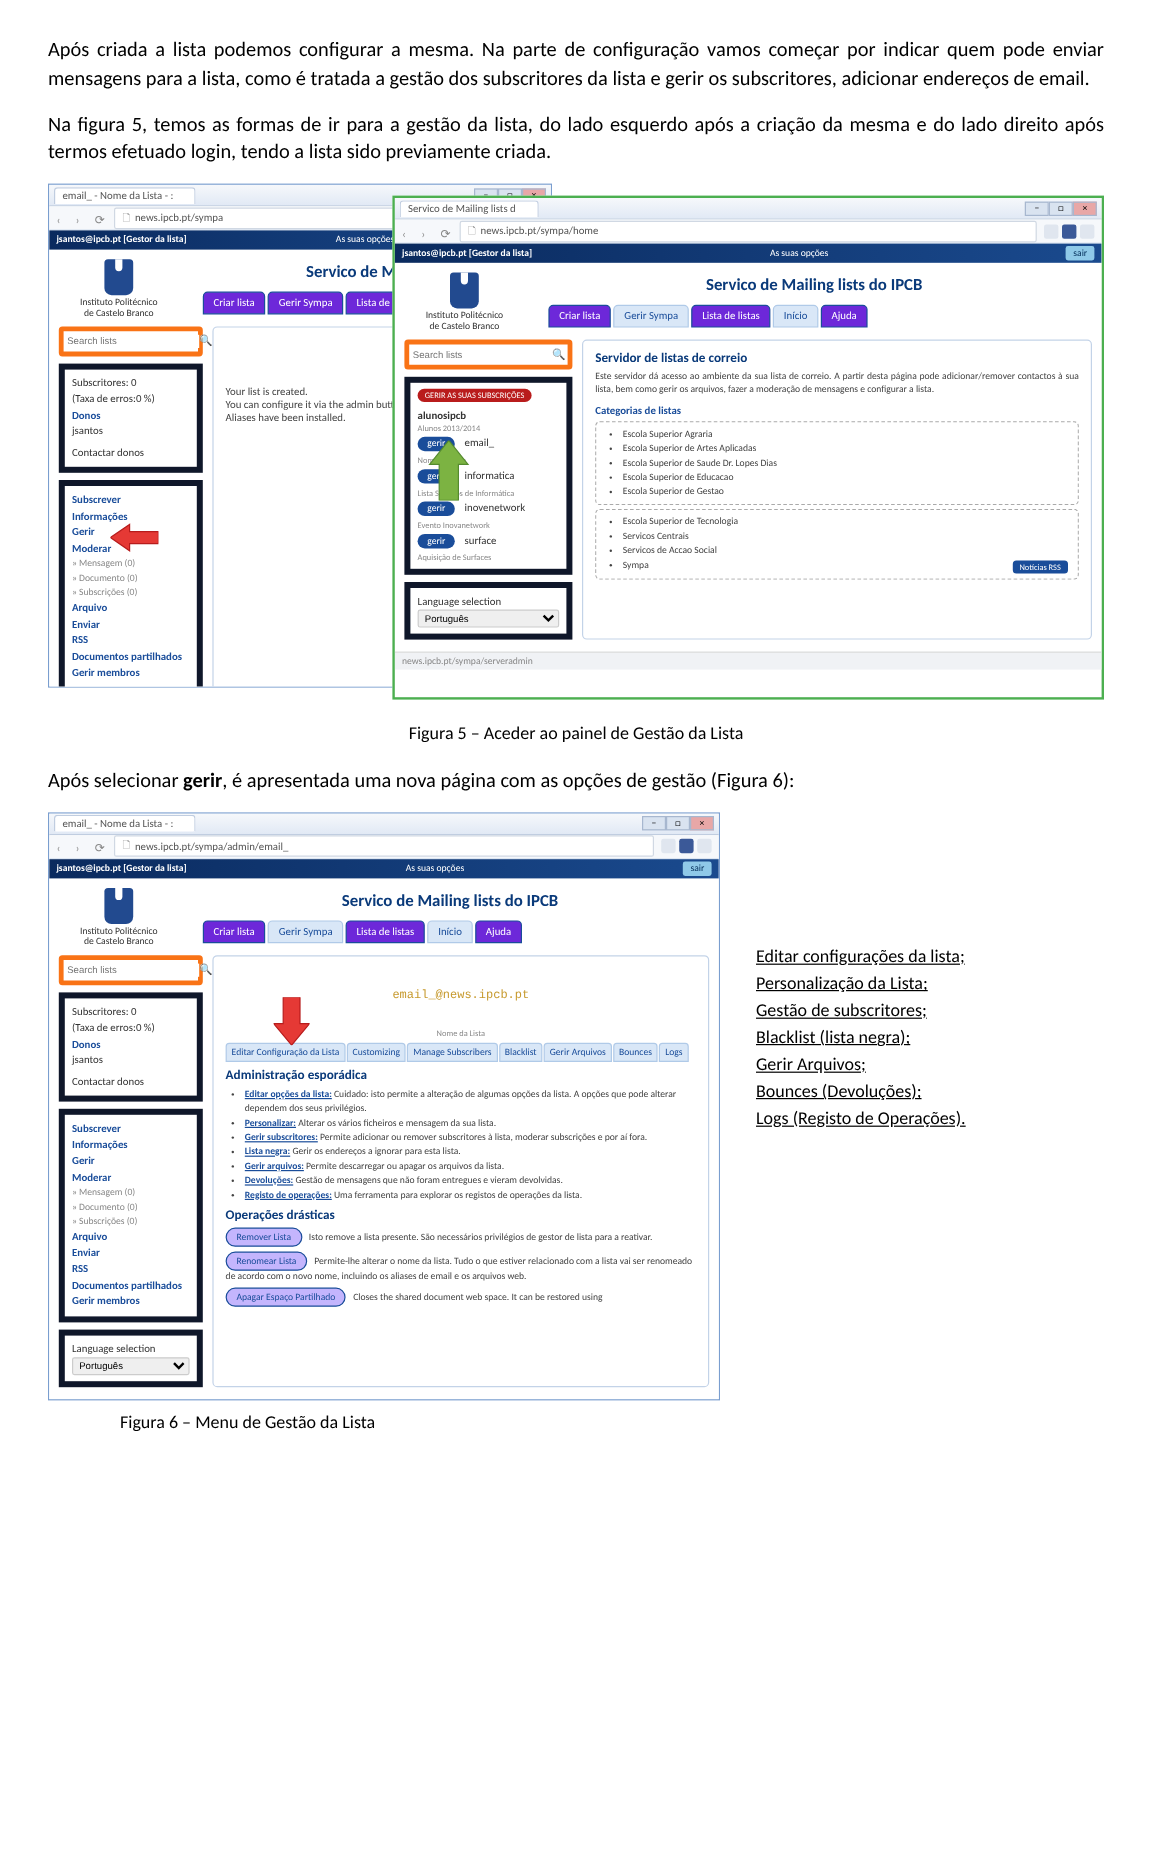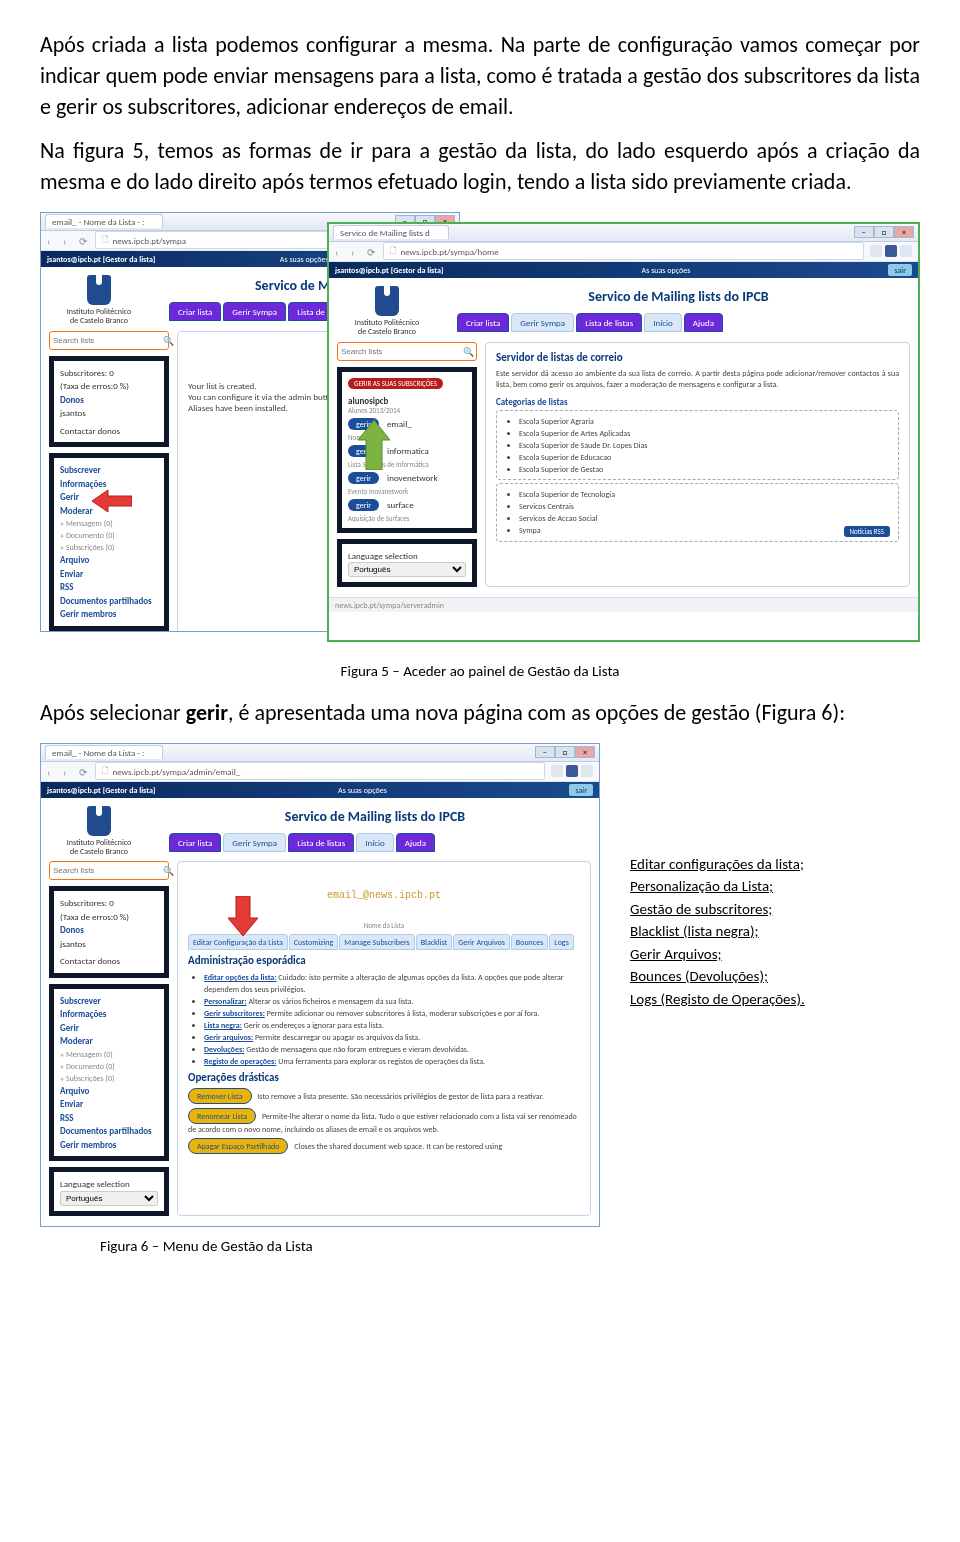--- a/index.html
+++ b/index.html
@@ -4,21 +4,21 @@
 <style>
   * { box-sizing: border-box; margin: 0; padding: 0; }
   body {
     font-family: Calibri, Arial, sans-serif;
     background: #fff;
     width: 960px;
     margin: 0 auto;
     padding: 30px 40px;
     color: #000;
   }
-  .body-text { font-size: 22px; line-height: 1.4; margin-bottom: 14px; text-align: justify; }
+  .body-text { font-size: 17px; line-height: 1.4; margin-bottom: 14px; text-align: justify; }
   .body-text .bold { font-weight: bold; }
   .caption { text-align: center; font-size: 15px; margin: 10px 0 18px; }
 
   
   .browser {
     border: 1px solid #7a9ecf;
     background: #fff;
     display: inline-block;
     vertical-align: top;
     font-size: 10px;
@@ -105,21 +105,21 @@
   .logo-shield::after { content:''; position:absolute; top:0; left:50%; transform:translateX(-50%); width:6px; height:10px; background:#fff; border-radius:0 0 3px 3px;}
   .logo-col .inst { font-size:8px; color:#333; line-height:1.1; margin-top:2px;}
   .main-col { flex:1; }
   .service-title { text-align:center; font-size:14px; color:#0a3a7a; font-weight:600; margin: 4px 0 8px;}
   .nav-tabs { display:flex; gap:2px; justify-content:flex-start; margin-left:10px;}
   .nav-tab { background:#6d28d9; color:#fff; font-size:9px; padding:3px 8px; border-radius:4px 4px 0 0; border:1px solid #1a4d9a;}
   .nav-tab.light { background:#d9e7f7; color:#1a4d9a; border:1px solid #b0cae8;}
 
   .body-cols { display:flex; gap:8px; margin-top:2px;}
   .sidebar { width:120px; display:flex; flex-direction:column; gap:6px; }
-  .search-box { border:1px solid #f97316; border-radius:3px; padding:3px; display:flex;}
+  .search-box { border:4px solid #f97316; border-radius:3px; padding:3px; display:flex;}
   .search-box input { border:none; flex:1; font-size:8px; background:#fff; outline:none;}
   .search-box .mag { width:10px; text-align:center; color:#888; font-size:9px;}
   .panel { border:5px solid #0f172a; border-radius:0; padding:5px 6px; font-size:9px; color:#333; background:#fff;}
   .panel .row { line-height:1.5;}
   .panel .bold { font-weight:600; color:#1a4d9a;}
   .panel select { width:100%; font-size:8px; border:1px solid #ccc; border-radius:2px; padding:1px;}
 
   .content-panel { flex:1; border:1px solid #c3d3e8; border-radius:4px; padding:8px 10px; font-size:9px; color:#444;}
 
   .pill { display:inline-block; background:#1a4d9a; color:#fff; font-size:8px; padding:1px 8px; border-radius:8px; margin-right:4px;}
@@ -152,21 +152,21 @@
   .fig6-wrap .side-list { flex:1; font-size:15px; line-height:1.5; padding-top:110px;text-decoration:underline;}
   .fig6-wrap .browser { width:560px; position:relative;}
 
   .sub-tabs { display:flex; gap:1px; margin:2px 0;}
   .sub-tab { background:#d9e7f7; color:#1a4d9a; border:1px solid #b0cae8; font-size:8px; padding:2px 4px; border-radius:3px 3px 0 0;}
 
   .admin-title { font-size:11px; color:#0a3a7a; font-weight:600; margin:4px 0;}
   .admin-ul { list-style:disc; padding-left:16px; font-size:8px; line-height:1.5;}
   .admin-ul .u { text-decoration:underline; color:#1a4d9a;font-weight:bold;}
 
-  .drastic-btn { display:inline-block; border:1px solid #1a4d9a; background:#eab308; color:#1a4d9a; font-size:8px; padding:2px 8px; border-radius:10px; margin-right:4px;}
+  .drastic-btn { display:inline-block; border:1px solid #1a4d9a; background:#c4b5fd; color:#1a4d9a; font-size:8px; padding:2px 8px; border-radius:10px; margin-right:4px;}
 
   .email-line { text-align:center; color:#c79a2e; font-size:10px; font-family:'Courier New',monospace; margin:20px 0;}
   .email-sub { text-align:center; font-size:7px; color:#888; margin-bottom:4px;}
 
   .statusline { background:#f0f2f5; border-top:1px solid #ddd; font-size:8px; color:#888; padding:2px 6px;}
 </style>
 </head>
 <body>
 
 <p class="body-text">

